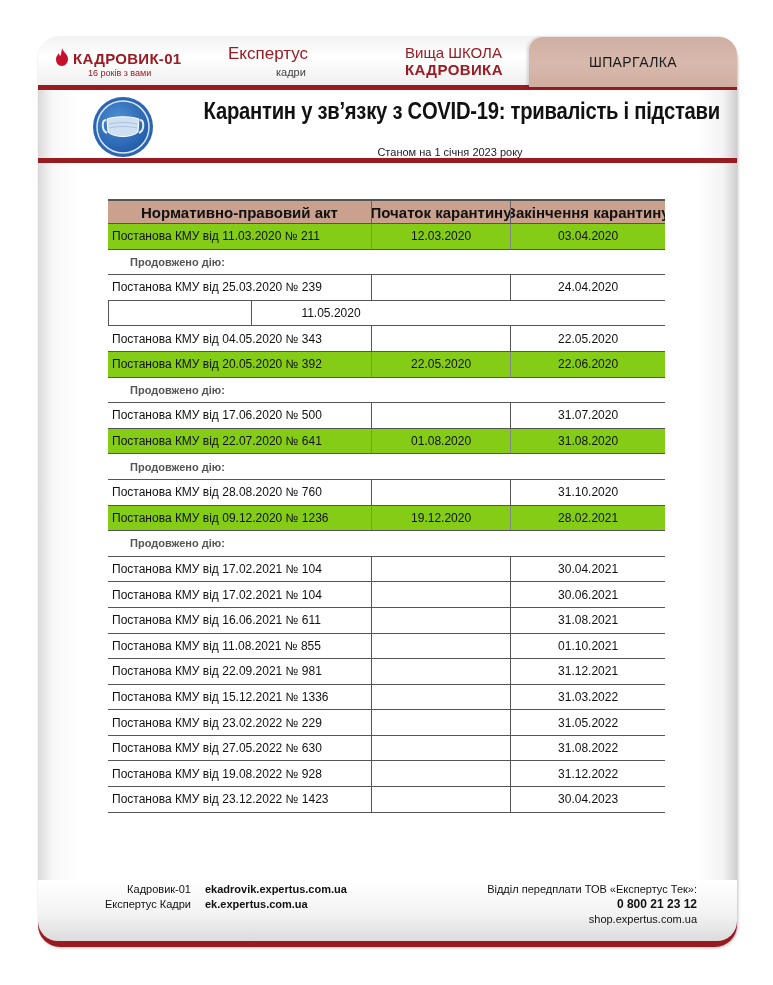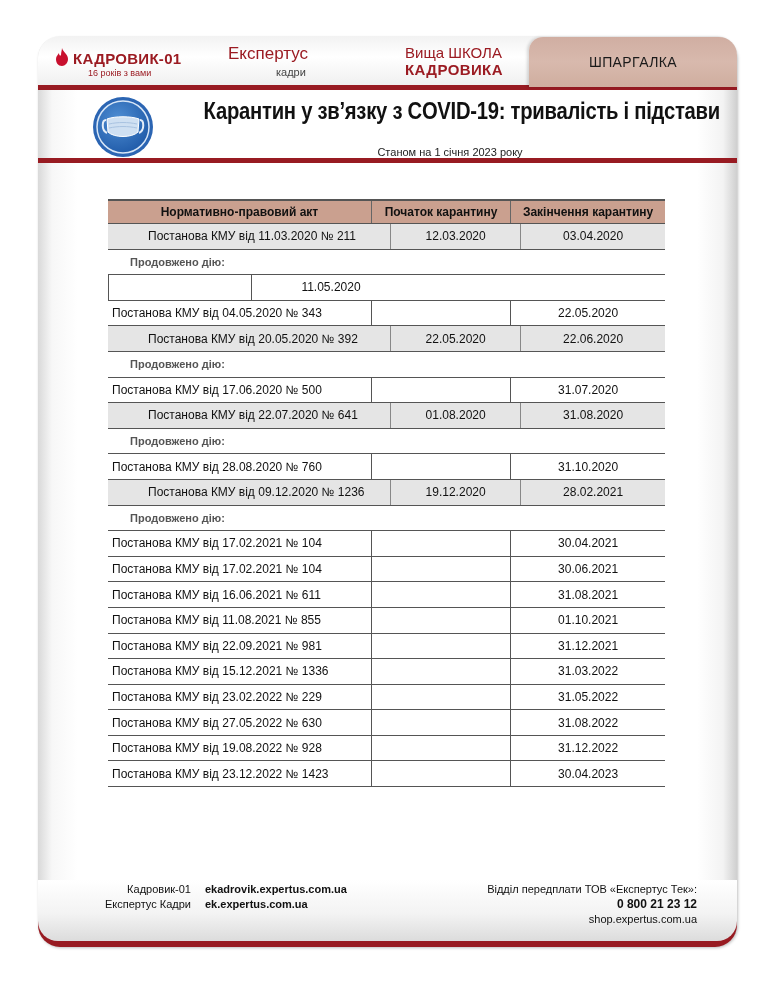--- a/index.html
+++ b/index.html
@@ -58,27 +58,27 @@
   
   .mask-icon { position: absolute; left: 90px; top: 96px; width: 66px; height: 62px; }
   .title { position: absolute; left: 170px; top: 98px; width: 560px; text-align: center; font-size: 23px; font-weight: bold; color: #111; white-space: nowrap; letter-spacing: -0.3px; transform: scaleX(0.88); transform-origin: center; }
   .subtitle { position: absolute; left: 170px; top: 134px; width: 560px; text-align: center; font-size: 11px; color: #222; margin-top: 12px; }
   .title-redbar { position: absolute; left: 38px; top: 158px; width: 699px; height: 5px; background: #981b22; }
 
   
   .tbl { position: absolute; left: 108px; top: 199px; width: 557px; }
   .row { position: relative; display: flex; height: 25.6px; border-bottom: 1.5px solid #555; }
   .row.head { background: #caa08f; border-top: 2px solid #555; height: 25px; }
-  .row.hl { background: #e5e5e5; padding-left: 36px; }
+  .row.hl { background: #84cc16; }
   .row.note { border-bottom: 1.5px solid #555; }
   .cell { display: flex; align-items: center; font-size: 12px; white-space: nowrap; overflow: hidden; }
   .c1 { width: 270px; padding-left: 4px; }
   .c2 { width: 143px; justify-content: center; border-left: 1px solid #555; }
   .c3 { width: 159px; justify-content: center; border-left: 1px solid #555; }
-  .row.head .cell { font-weight: bold; font-size: 12px; justify-content: center; padding-left: 0; text-align: right; }
+  .row.head .cell { font-weight: bold; font-size: 15px; justify-content: center; padding-left: 0; text-align: right; }
   .row.note .cell { font-weight: bold; font-size: 11px; color: #555; padding-left: 22px; width: 557px; }
   .row.hl .c2, .row.hl .c3 { border-left: 1px solid #888; }
   .row.head .c2, .row.head .c3 { border-left: 1px solid #666; }
 
   
   .foot-left { position: absolute; left: 100px; top: 882px; width: 300px; font-size: 11px; line-height: 15px; }
   .foot-left .r { display: flex; }
   .foot-left .lbl { width: 105px; text-align: right; padding-right: 14px; color: #111; }
   .foot-left .url { font-weight: bold; color: #111; }
   .foot-right { position: absolute; left: 440px; top: 882px; width: 257px; text-align: right; font-size: 11px; line-height: 15px; color: #111; }
@@ -145,20 +145,25 @@
   <div id="tbody">
       <div class="row hl">
         <div class="cell c1">Постанова КМУ від 11.03.2020 № 211</div>
         <div class="cell c2">12.03.2020</div>
         <div class="cell c3">03.04.2020</div>
       </div>
       <div class="row note">
         <div class="cell">Продовжено дію:</div>
       </div>
       <div class="row">
+        <div class="cell c1">Постанова КМУ від 25.03.2020 № 239</div>
+        <div class="cell c2"></div>
+        <div class="cell c3">24.04.2020</div>
+      </div>
+      <div class="row">
         <div class="cell c2"></div>
         <div class="cell c3">11.05.2020</div>
       </div>
       <div class="row">
         <div class="cell c1">Постанова КМУ від 04.05.2020 № 343</div>
         <div class="cell c2"></div>
         <div class="cell c3">22.05.2020</div>
       </div>
       <div class="row hl">
         <div class="cell c1">Постанова КМУ від 20.05.2020 № 392</div>

